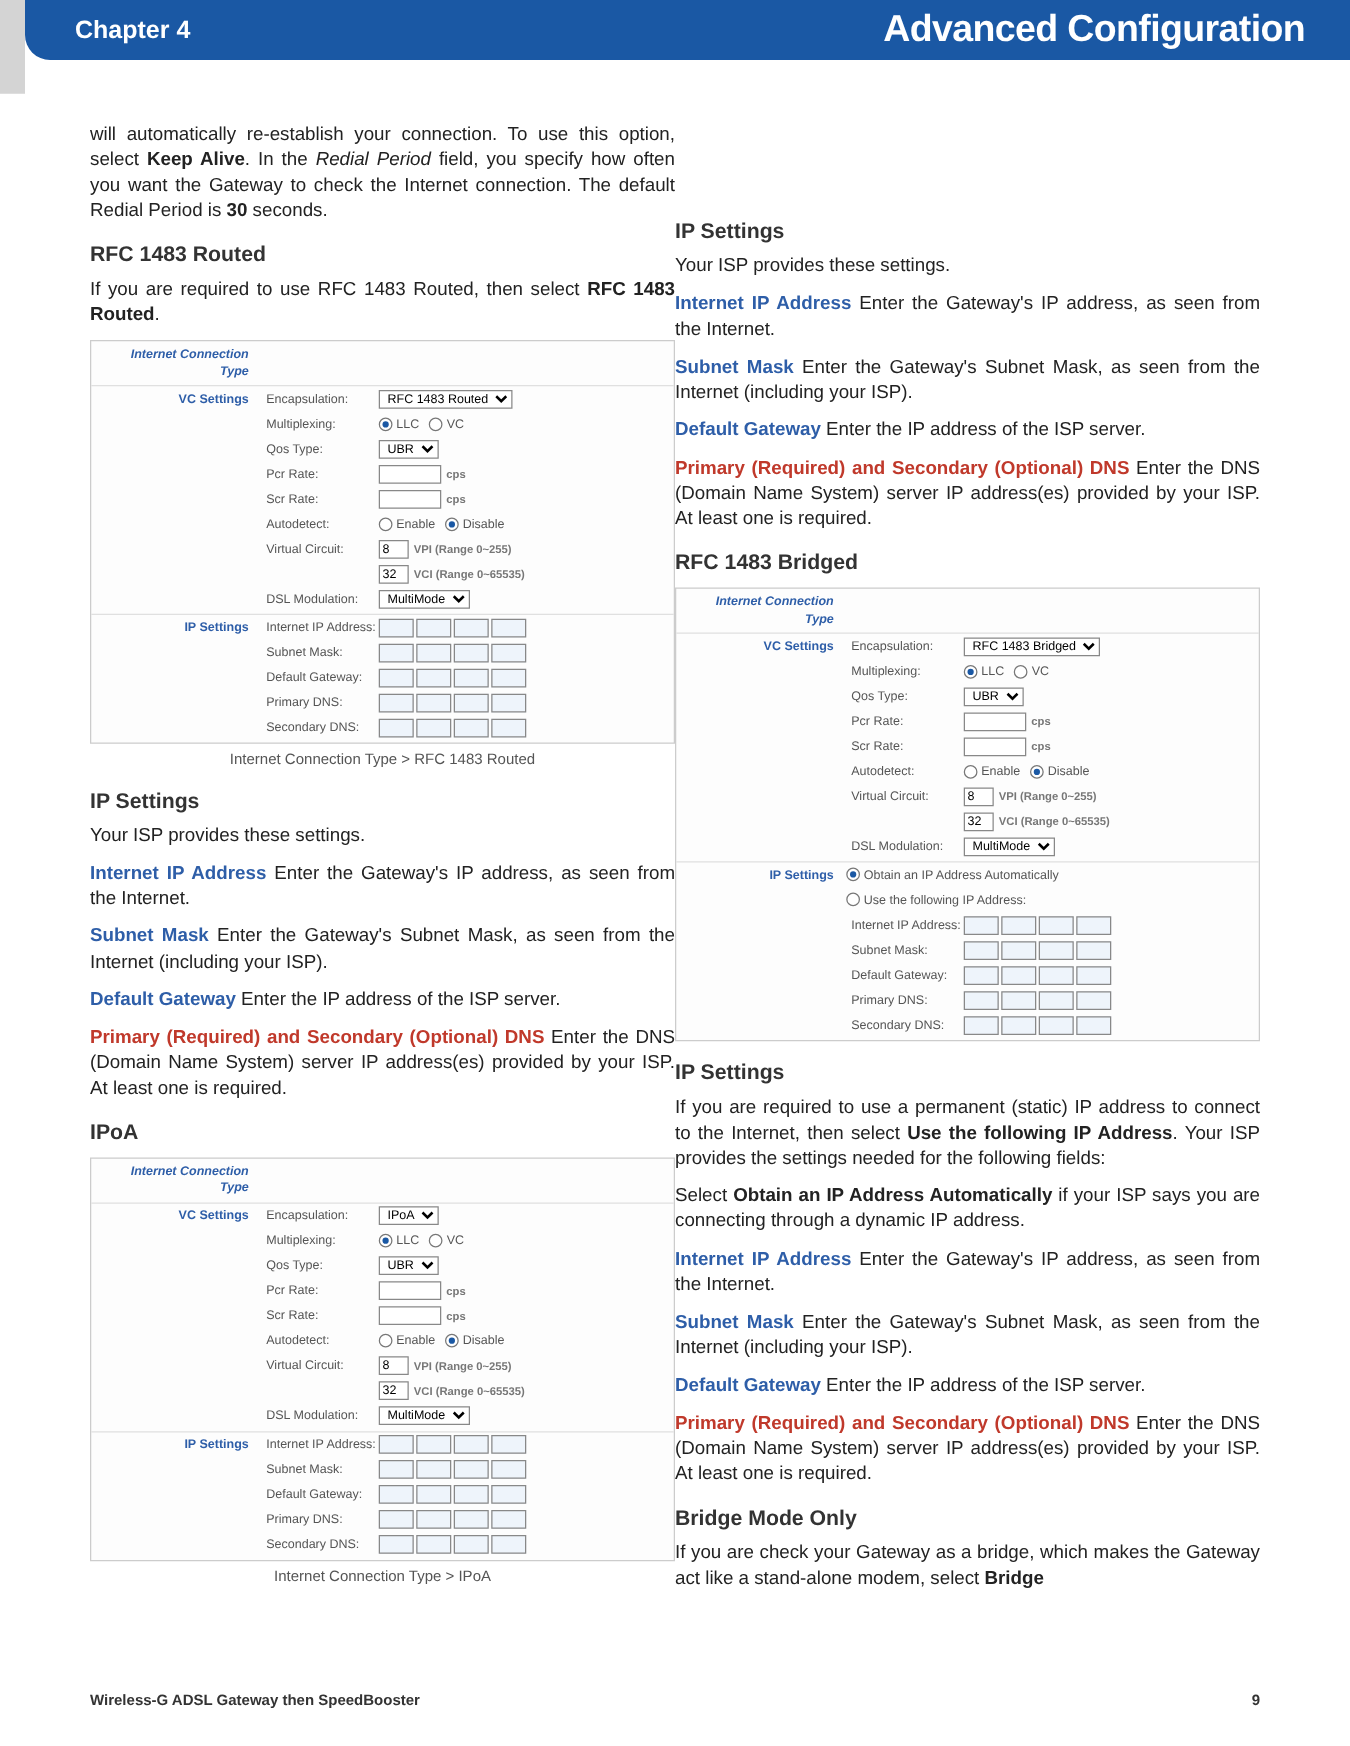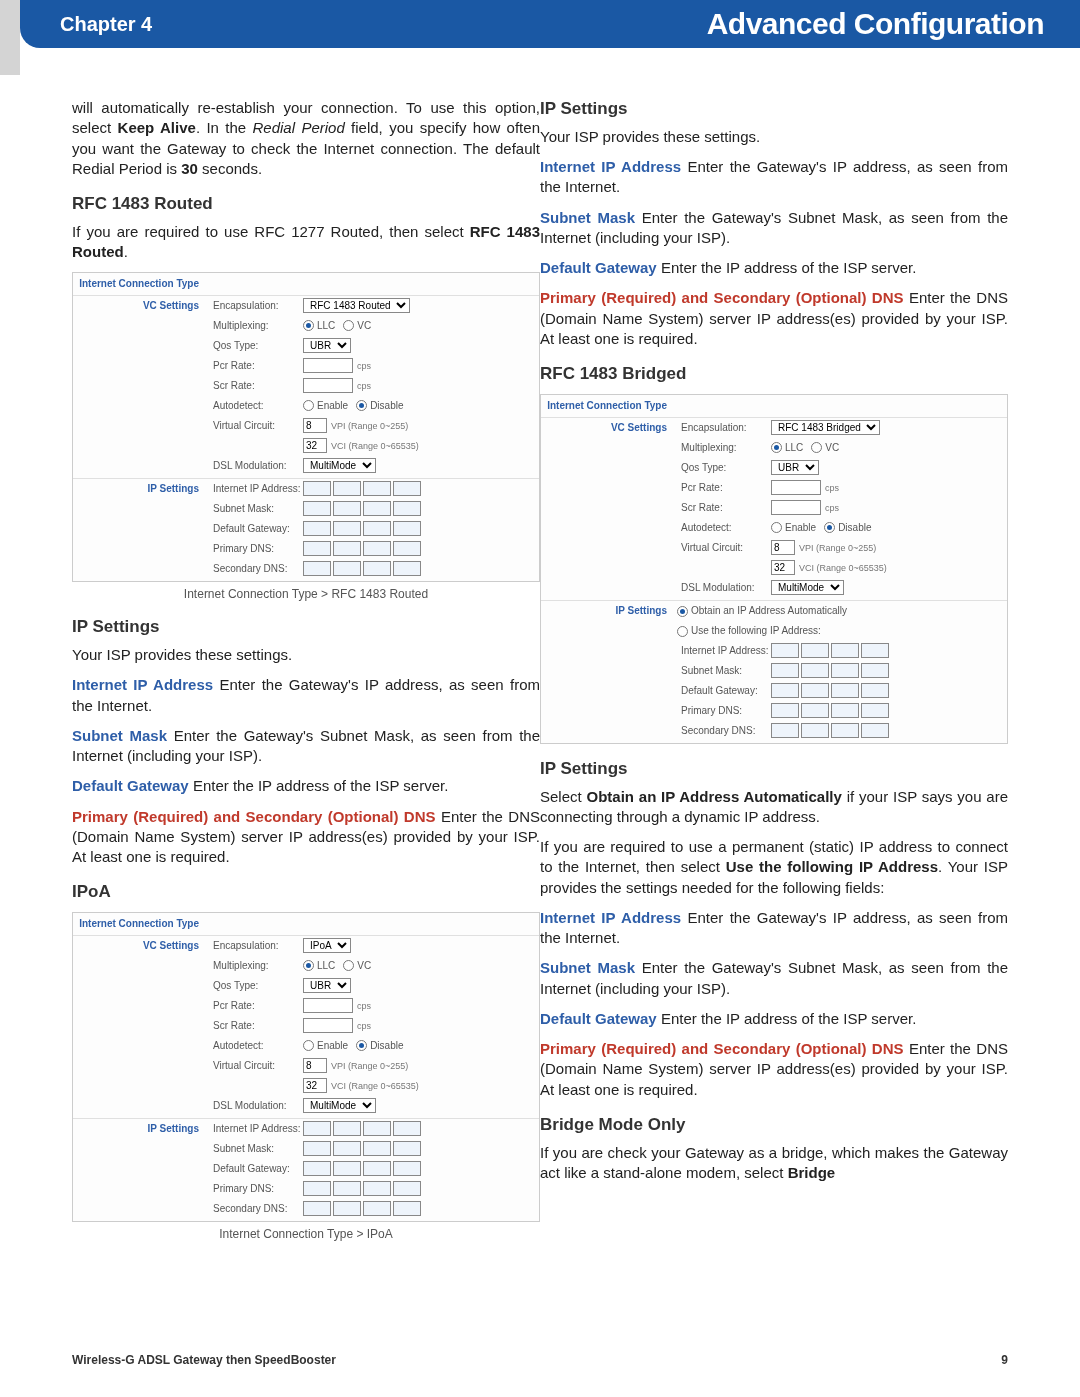--- a/index.html
+++ b/index.html
@@ -41,20 +41,21 @@
     position: absolute;
     left: 0;
     top: 0;
     width: 20px;
     height: 75px;
     background: #d4d4d4;
   }
   .columns {
     display: flex;
     padding: 50px 72px 0 72px;
+    align-items: flex-end;
   }
   .col {
     flex: 1;
     font-size: 15px;
     line-height: 1.35;
     color: #222;
   }
   .col p {
     margin: 0 0 10px 0;
     text-align: justify;
@@ -80,20 +81,21 @@
     margin: 8px 0 2px 0;
     background: #fdfdfd;
   }
   .screenshot .head-row {
     display: flex;
     padding: 4px 6px;
     font-weight: bold;
     color: #2e5ea8;
     border-bottom: 1px solid #e0e0e0;
     font-size: 10px;
+    font-style: italic;
   }
   .screenshot .head-row .left-lbl { width: 120px; text-align: right; padding-right: 10px; }
   .screenshot .row {
     display: flex;
     align-items: center;
     padding: 2px 6px;
     min-height: 16px;
   }
   .screenshot .row .lbl { width: 120px; text-align: right; padding-right: 10px; white-space: nowrap; font-size: 10px; }
   .screenshot .row .sublbl { width: 90px; padding-left: 4px; white-space: nowrap; font-size: 10px; }
@@ -103,21 +105,21 @@
     border: 1px solid #888;
     background: #fff;
     padding: 0 2px;
     box-sizing: border-box;
   }
   .screenshot .ipboxes input {
     width: 28px;
     margin-right: 2px;
     background: #eef4fb;
   }
-  .screenshot .smallnote { font-size: 9px; color: #777; margin-left: 4px; white-space: nowrap; }
+  .screenshot .smallnote { font-size: 9px; color: #777; margin-left: 4px; white-space: nowrap; font-weight: bold; }
   .screenshot .radio-lbl { font-size: 10px; margin-right: 8px; }
   .caption {
     text-align: center;
     font-size: 12px;
     color: #555;
     margin: 4px 0 14px 0;
   }
   .footer {
     position: absolute;
     bottom: 30px;
@@ -148,21 +150,21 @@
 
   <div class="columns">
 
     <div class="col">
       <p>
         <span>will automatically re-establish your connection. To use this option, select </span><b>Keep Alive</b><span>. In the </span><i>Redial Period</i><span> field, you specify how often you want the Gateway to check the Internet connection. The default Redial Period is </span><b>30</b><span> seconds.</span>
       </p>
 
       <h4 class="sec">RFC 1483 Routed</h4>
       <p>
-        <span>If you are required to use RFC 1277 Routed, then select </span><b>RFC 1483 Routed</b>.
+        <span>If you are required to use RFC 1483 Routed, then select </span><b>RFC 1483 Routed</b>.
       </p>
 
       <div class="screenshot">
         <div class="head-row">
             <div class="left-lbl">Internet Connection Type</div>
           </div>
         <div class="row">
             <div class="lbl" style="font-weight:bold;color:#2e5ea8">VC Settings</div>
             <div class="sublbl">Encapsulation:</div>
             <select><option>RFC 1483 Routed</option></select>
@@ -440,22 +442,22 @@
             <span class="ipboxes"><input type="text" style=""><input type="text" style=""><input type="text" style=""><input type="text" style=""></span>
           </div>
         <div class="row" style="padding-bottom:4px">
             <div class="lbl"></div>
             <div class="sublbl">Secondary DNS:</div>
             <span class="ipboxes"><input type="text" style=""><input type="text" style=""><input type="text" style=""><input type="text" style=""></span>
           </div>
       </div>
 
       <h4 class="sec">IP Settings</h4>
+      <p><span>If you are required to use a permanent (static) IP address to connect to the Internet, then select </span><b>Use the following IP Address</b><span>. Your ISP provides the settings needed for the following fields:</span></p>
       <p><span>Select </span><b>Obtain an IP Address Automatically</b><span> if your ISP says you are connecting through a dynamic IP address.</span></p>
-      <p><span>If you are required to use a permanent (static) IP address to connect to the Internet, then select </span><b>Use the following IP Address</b><span>. Your ISP provides the settings needed for the following fields:</span></p>
       <p><span class="term">Internet IP Address</span><span>  Enter the Gateway's IP address, as seen from the Internet.</span></p>
       <p><span class="term">Subnet Mask</span><span>  Enter the Gateway's Subnet Mask, as seen from the Internet (including your ISP).</span></p>
       <p><span class="term">Default Gateway</span><span>  Enter the IP address of the ISP server.</span></p>
       <p><span class="term-red">Primary (Required) and Secondary (Optional) DNS</span><span>  Enter the DNS (Domain Name System) server IP address(es) provided by your ISP. At least one is required.</span></p>
 
       <h4 class="sec">Bridge Mode Only</h4>
       <p><span>If you are check your Gateway as a bridge, which makes the Gateway act like a stand-alone modem, select </span><b>Bridge</b></p>
     </div>
   </div>
 

